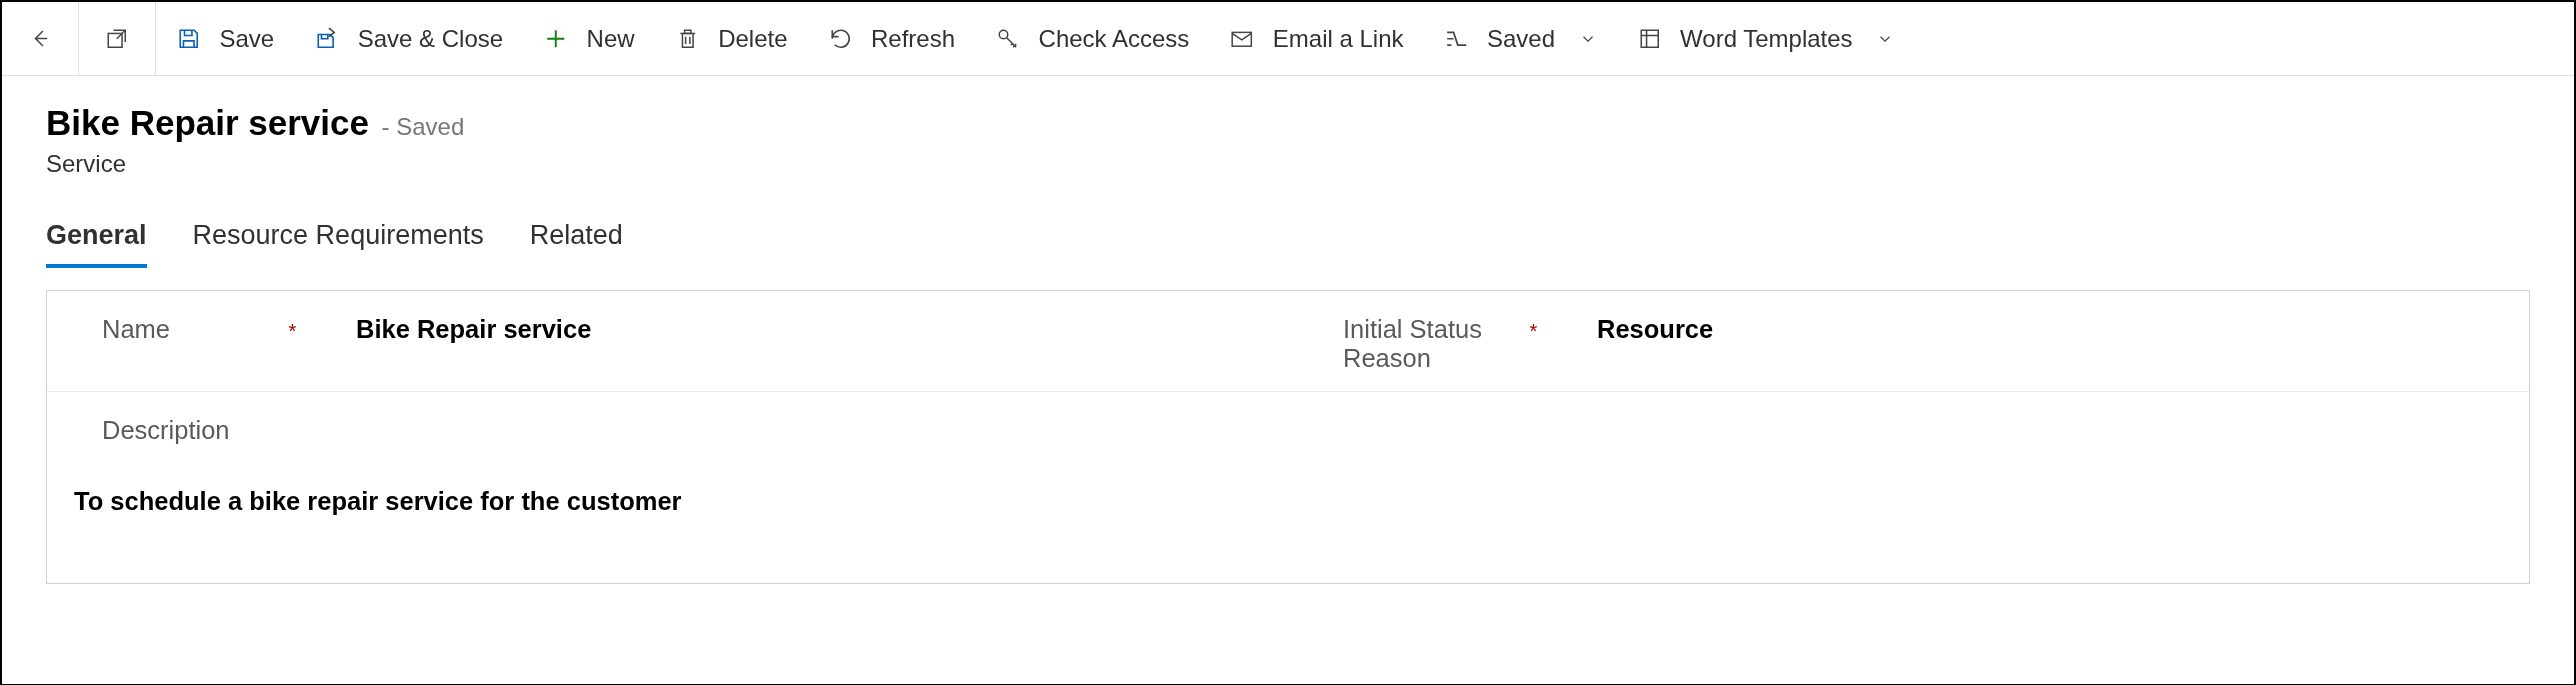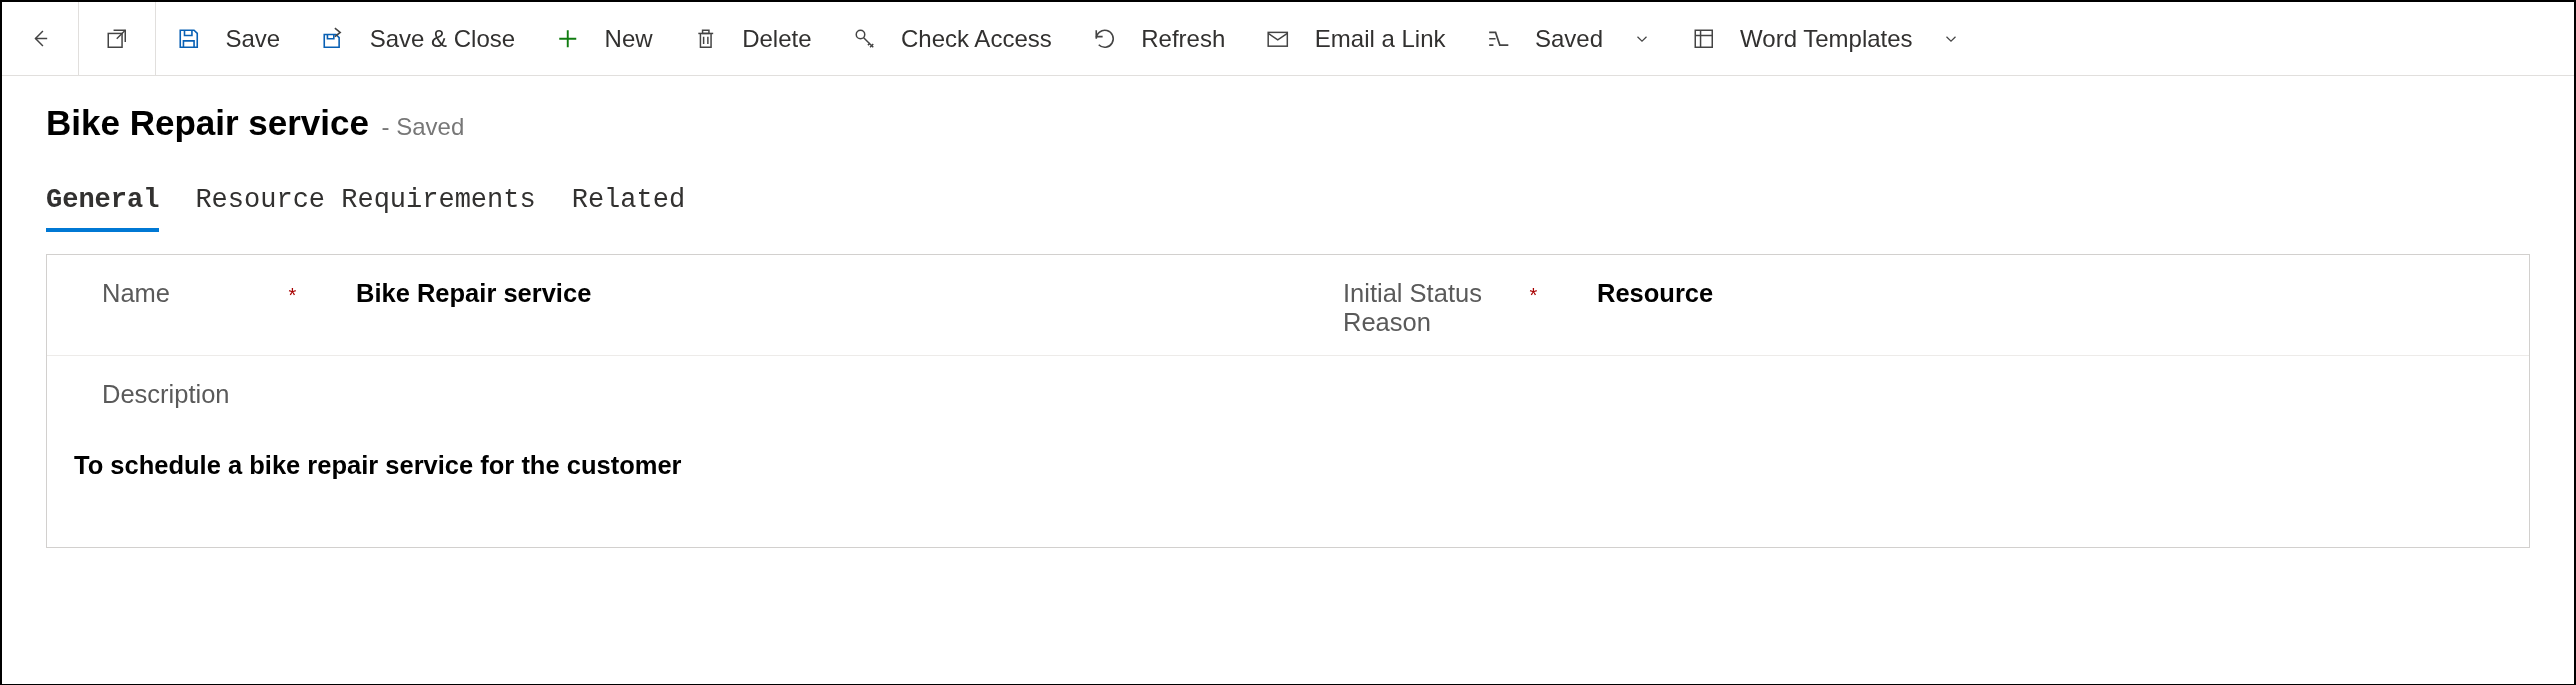--- a/index.html
+++ b/index.html
@@ -39,21 +39,21 @@
       height: 100%;
       border-right: 0.9px solid #e1dfdd;
       cursor: pointer;
     }
     .cmd-item {
       display: flex;
       align-items: center;
       padding: 0 20px;
       height: 100%;
       cursor: pointer;
-      gap: 24px;
+      gap: 18px;
       white-space: nowrap;
     }
     .cmd-icon {
       display: inline-flex;
       align-items: center;
       justify-content: center;
       width: 25.5px;
       height: 25.5px;
     }
     .cmd-label {
@@ -81,23 +81,22 @@
     }
     .entity-type {
       font-size: 24px;
       color: #323130;
       margin-top: 7.3px;
     }
 
     
     .tabs {
       display: flex;
-      gap: 36px;
+      gap: 46px;
       padding: 42px 44px 0 44px;
-      font-family: Liberation Mono, monospace;
     }
     .tab {
       font-size: 27px;
       color: #323130;
       padding-bottom: 12.7px;
       cursor: pointer;
     }
     .tab.active {
       font-weight: 600;
       border-bottom: 4.5px solid #0078d4;
@@ -208,36 +207,36 @@
           <path d="M7 7v13h10V7"></path>
           <path d="M9 4h6v3H9z"></path>
           <path d="M10 10v7M14 10v7"></path>
         </svg>
     </span>
     <span class="cmd-label">Delete</span>
   </div>
 
   <div class="cmd-item">
     <span class="cmd-icon">
+      <svg width="25.5" height="25.5" viewBox="0 0 24 24" fill="none" stroke="#444" stroke-width="1.5">
+          <path d="M4 12a8 8 0 1 1 2.34 5.66"></path>
+          <path d="M4 4v6h6"></path>
+        </svg>
+    </span>
+    <span class="cmd-label">Refresh</span>
+  </div>
+
+  <div class="cmd-item">
+    <span class="cmd-icon">
       <svg width="25.5" height="25.5" viewBox="0 0 24 24" fill="none" stroke="#444" stroke-width="1.4">
           <circle cx="8" cy="8" r="4"></circle>
           <path d="M11 11l9 9M17 20l3-3M15 18l2-2"></path>
         </svg>
     </span>
     <span class="cmd-label">Check Access</span>
-  </div>
-
-  <div class="cmd-item">
-    <span class="cmd-icon">
-      <svg width="25.5" height="25.5" viewBox="0 0 24 24" fill="none" stroke="#444" stroke-width="1.5">
-          <path d="M4 12a8 8 0 1 1 2.34 5.66"></path>
-          <path d="M4 4v6h6"></path>
-        </svg>
-    </span>
-    <span class="cmd-label">Refresh</span>
   </div>
 
 
   <div class="cmd-item">
     <span class="cmd-icon">
       <svg width="25.5" height="25.5" viewBox="0 0 24 24" fill="none" stroke="#444" stroke-width="1.4">
           <rect x="3" y="6" width="18" height="13"></rect>
           <path d="M3 7l9 6 9-6"></path>
         </svg>
     </span>
@@ -272,20 +271,21 @@
         </svg>
     </span>
   </div>
 </div>
 
 <div class="page-header">
   <div>
     <span class="page-title">Bike Repair service</span>
     <span class="page-status">- Saved</span>
   </div>
+  <div class="entity-type">Service</div>
 </div>
 
 <div class="tabs">
   <div class="tab active">General</div>
   <div class="tab">Resource Requirements</div>
   <div class="tab">Related</div>
 </div>
 
 <div class="form-panel">
   <div class="form-row">

